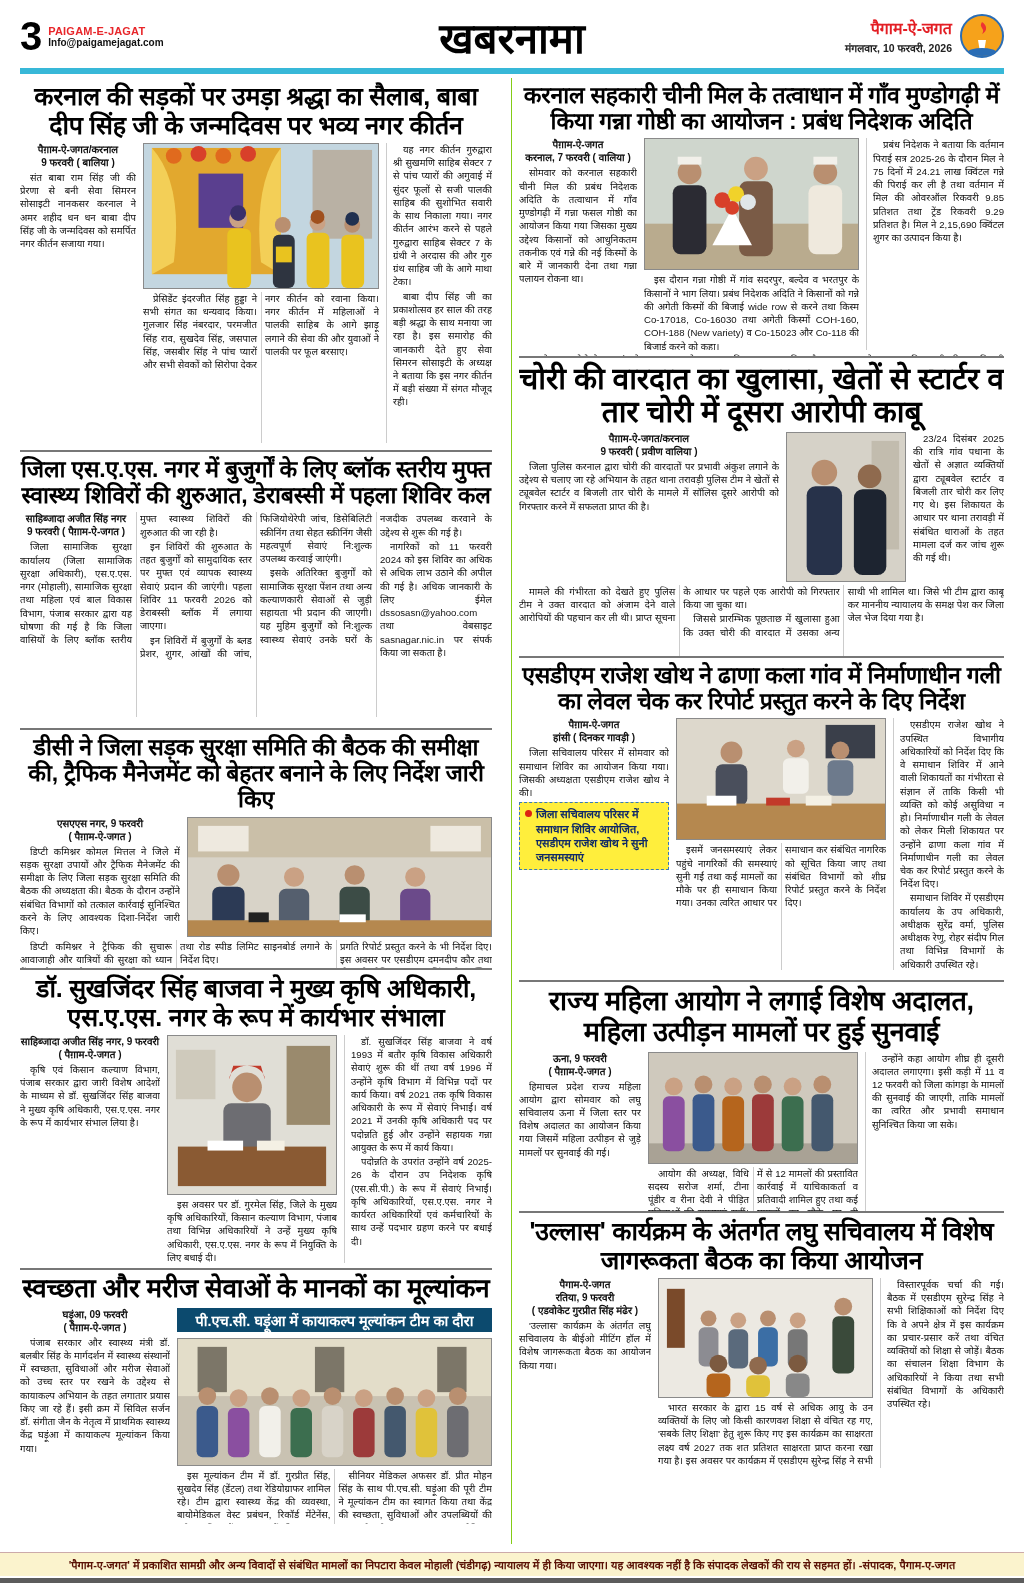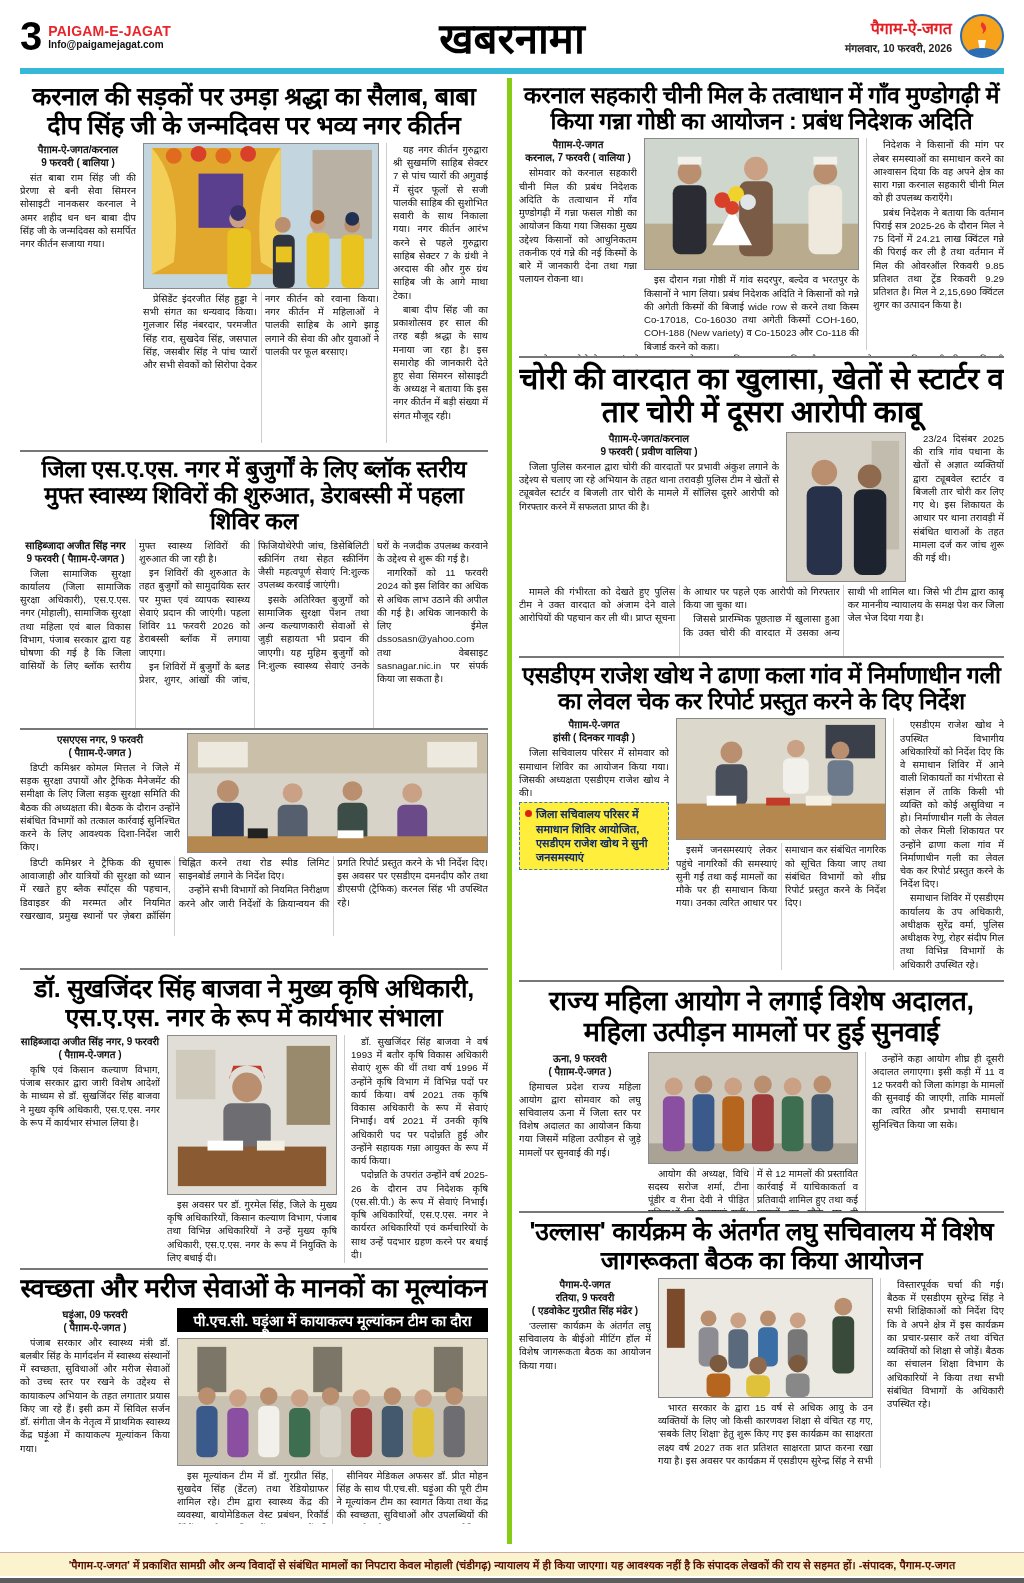--- a/index.html
+++ b/index.html
@@ -4,34 +4,34 @@
 <style>
   *{margin:0;padding:0;box-sizing:border-box}
   html,body{background:#fff}
   body{width:1024px;height:1583px;font-family:"Liberation Sans","DejaVu Sans",sans-serif;color:#111;position:relative;overflow:hidden}
   .page{width:100%;height:100%;padding:6px 20px 0 20px;display:flex;flex-direction:column}
 
   
   .hdr{display:flex;align-items:center;justify-content:space-between;height:60px}
   .hdr-left{display:flex;align-items:center;gap:6px;width:240px}
   .pageno{font-size:40px;font-weight:bold;color:#000;line-height:1}
-  .mast-name{color:#e8262a;font-weight:bold;font-size:14px;letter-spacing:.2px}
+  .mast-name{color:#e8262a;font-weight:bold;font-size:11px;letter-spacing:.2px}
   .mast-email{color:#111;font-weight:bold;font-size:10px}
   .section-title{font-size:42px;font-weight:bold;color:#000;font-family:"Liberation Serif","DejaVu Serif",serif}
   .hdr-right{display:flex;align-items:center;gap:8px;width:240px;justify-content:flex-end}
   .brand-box{text-align:right}
   .brand{color:#e31e24;font-weight:bold;font-size:16px}
   .issue-date{font-size:10.5px;font-weight:bold;color:#222;margin-top:2px}
   .logo{width:44px;height:44px;flex:0 0 44px}
   .cyan-bar{height:6px;background:#38b8d8;margin:2px 0 4px 0}
 
   
   .content{flex:1;display:flex;overflow:hidden}
   .half{width:50%;overflow:hidden}
-  .half.left{padding-right:19px;border-right:5px solid #84cc16}
+  .half.left{padding-right:19px;border-right:1px solid #84cc16}
   .half.right{padding-left:7px}
 
   .art{border-bottom:2px solid #777;padding:3px 0 4px 0;overflow:hidden;position:relative}
   .art:last-child{border-bottom:none}
   .hl{font-weight:bold;text-align:center;color:#000;line-height:1.14;margin:1px 0 4px 0;letter-spacing:-.2px}
   .hl1{font-size:25px}.hl2{font-size:23px}.hl3{font-size:30px;line-height:1.1}
   .hl4{font-size:23px}.hl5{font-size:23px}.hl6{font-size:23px}
   .hl7{font-size:25px}.hl8{font-size:27px}.hl9{font-size:26px}.hl10{font-size:25px}
 
   .dl{font-weight:bold;text-align:center;font-size:10px;line-height:1.3;margin-bottom:2px}
@@ -41,21 +41,21 @@
   .tcol{overflow:hidden}
   .tcol+.tcol,.row .stack+.tcol{border-left:1px solid #ccc;padding-left:6px}
   .mc2{column-count:2;column-gap:8px;column-rule:1px solid #ccc}
   .mc3{column-count:3;column-gap:8px;column-rule:1px solid #ccc}
   .mc4{column-count:4;column-gap:8px;column-rule:1px solid #ccc}
   .stack{display:flex;flex-direction:column;gap:3px;overflow:hidden}
 
   .photo{border:1px solid #8a8a8a;background:#ddd;overflow:hidden;flex:0 0 auto}
   .photo svg{display:block;width:100%;height:100%}
 
-  .banner{background:#000000;color:#fff;font-weight:bold;text-align:center;font-size:14.5px;padding:2px 4px;margin-bottom:3px}
+  .banner{background:#0c4a6e;color:#fff;font-weight:bold;text-align:center;font-size:14.5px;padding:2px 4px;margin-bottom:3px}
   .highlight{background:#ffee3c;border:1px dashed #3a7ab8;padding:4px 5px 4px 16px;font-weight:bold;font-size:11px;line-height:1.3;position:relative;margin-top:3px;color:#102a66}
   .bullet{position:absolute;left:5px;top:7px;width:7px;height:7px;border-radius:50%;background:#d21;display:inline-block}
 
   
   .ftr{margin:8px -20px 0 -20px}
   .disclaimer{background:#fbf3cd;color:#5a1205;font-weight:bold;font-size:11px;text-align:center;padding:4px 10px;border-top:1px solid #caa}
   .footer-bar{height:5px;background:#5c5c5c;margin-top:2px}
 </style>
 </head>
 <body>
@@ -152,20 +152,21 @@
           <div class="dl"><span>साहिब्जादा अजीत सिंह नगर</span><br><span>9 फरवरी ( पैग़ाम-ऐ-जगत )</span></div>
           <p>जिला सामाजिक सुरक्षा कार्यालय (जिला सामाजिक सुरक्षा अधिकारी), एस.ए.एस. नगर (मोहाली), सामाजिक सुरक्षा तथा महिला एवं बाल विकास विभाग, पंजाब सरकार द्वारा यह घोषणा की गई है कि जिला वासियों के लिए ब्लॉक स्तरीय मुफ्त स्वास्थ्य शिविरों की शुरुआत की जा रही है।</p>
           <p>इन शिविरों की शुरुआत के तहत बुजुर्गों को सामुदायिक स्तर पर मुफ्त एवं व्यापक स्वास्थ्य सेवाएं प्रदान की जाएंगी। पहला शिविर 11 फरवरी 2026 को डेराबस्सी ब्लॉक में लगाया जाएगा।</p>
           <p>इन शिविरों में बुजुर्गों के ब्लड प्रेशर, शुगर, आंखों की जांच, फिजियोथेरेपी जांच, डिसेबिलिटी स्क्रीनिंग तथा सेहत स्क्रीनिंग जैसी महत्वपूर्ण सेवाएं नि:शुल्क उपलब्ध करवाई जाएंगी।</p>
           <p>इसके अतिरिक्त बुजुर्गों को सामाजिक सुरक्षा पेंशन तथा अन्य कल्याणकारी सेवाओं से जुड़ी सहायता भी प्रदान की जाएगी। यह मुहिम बुजुर्गों को नि:शुल्क स्वास्थ्य सेवाएं उनके घरों के नजदीक उपलब्ध करवाने के उद्देश्य से शुरू की गई है।</p>
           <p>नागरिकों को 11 फरवरी 2024 को इस शिविर का अधिक से अधिक लाभ उठाने की अपील की गई है। अधिक जानकारी के लिए ईमेल dssosasn@yahoo.com तथा वेबसाइट sasnagar.nic.in पर संपर्क किया जा सकता है।</p>
         </div>
       </article>
 
       <article class="art" style="height:240px">
+        <h2 class="hl hl5">डीसी ने जिला सड़क सुरक्षा समिति की बैठक की समीक्षा की, ट्रैफिक मैनेजमेंट को बेहतर बनाने के लिए निर्देश जारी किए</h2>
         <div class="row" style="height:120px">
           <div class="tcol bodytxt" style="width:160px">
             <div class="dl"><span>एसएएस नगर, 9 फरवरी</span><br><span>( पैग़ाम-ऐ-जगत )</span></div>
             <p>डिप्टी कमिश्नर कोमल मित्तल ने जिले में सड़क सुरक्षा उपायों और ट्रैफिक मैनेजमेंट की समीक्षा के लिए जिला सड़क सुरक्षा समिति की बैठक की अध्यक्षता की। बैठक के दौरान उन्होंने संबंधित विभागों को तत्काल कार्रवाई सुनिश्चित करने के लिए आवश्यक दिशा-निर्देश जारी किए।</p>
           </div>
           <div class="photo" style="flex:1;height:120px">
             <svg viewBox="0 0 300 120" preserveAspectRatio="none">
               <rect width="300" height="120" fill="#d8d3c8"></rect>
               <rect x="0" y="0" width="300" height="40" fill="#cabfa8"></rect>
               <rect x="10" y="8" width="50" height="26" fill="#eee9df"></rect>
@@ -328,21 +329,20 @@
                   <circle cx="92" cy="56" r="8" fill="#f1d22a"></circle>
                   <circle cx="104" cy="64" r="8" fill="#e0e6e8"></circle>
                   <circle cx="88" cy="70" r="7" fill="#d8402a"></circle>
               </svg>
             </div>
             <div class="bodytxt" style="flex:1">
                 <p>इस दौरान गन्ना गोष्ठी में गांव सदरपुर, बल्देव व भरतपुर के किसानों ने भाग लिया। प्रबंध निदेशक अदिति ने किसानों को गन्ने की अगेती किस्मों की बिजाई wide row से करने तथा किस्म Co-17018, Co-16030 तथा अगेती किस्मों COH-160, COH-188 (New variety) व Co-15023 और Co-118 की बिजाई करने को कहा।</p>
               </div>
           </div>
           <div class="tcol bodytxt" style="flex:1">
-            <p>निदेशक ने किसानों की मांग पर लेबर समस्याओं का समाधान करने का आश्वासन दिया कि वह अपने क्षेत्र का सारा गन्ना करनाल सहकारी चीनी मिल को ही उपलब्ध कराएँगे।</p>
             <p>प्रबंध निदेशक ने बताया कि वर्तमान पिराई सत्र 2025-26 के दौरान मिल ने 75 दिनों में 24.21 लाख क्विंटल गन्ने की पिराई कर ली है तथा वर्तमान में मिल की ओवरऑल रिकवरी 9.85 प्रतिशत तथा ट्रेंड रिकवरी 9.29 प्रतिशत है। मिल ने 2,15,690 क्विंटल शुगर का उत्पादन किया है।</p>
           </div>
         </div>
         <div class="bodytxt" style="height:44px;overflow:hidden;margin-top:3px">
           <p>18 मेगावाट कोजेनरेशन प्लांट से कुल 2.90 करोड़ KWH यूनिट का उत्पादन किया है तथा 1.87 करोड़ KWH यूनिट उत्तरी हरियाणा बिजली वितरण निगम को बेची गई है। किसानों को मिल ने दिनांक 31-01-2026 तक की कुल 83.45 करोड़ रुपये का भुगतान कर दिया गया है जो पेमेंट का 86.12% है जोकि सभी मिलों में सबसे सर्वाधिक है।</p>
         </div>
       </article>
 
       <article class="art" style="height:300px">
         <h2 class="hl hl3">चोरी की वारदात का खुलासा, खेतों से स्टार्टर व तार चोरी में दूसरा आरोपी काबू</h2>

